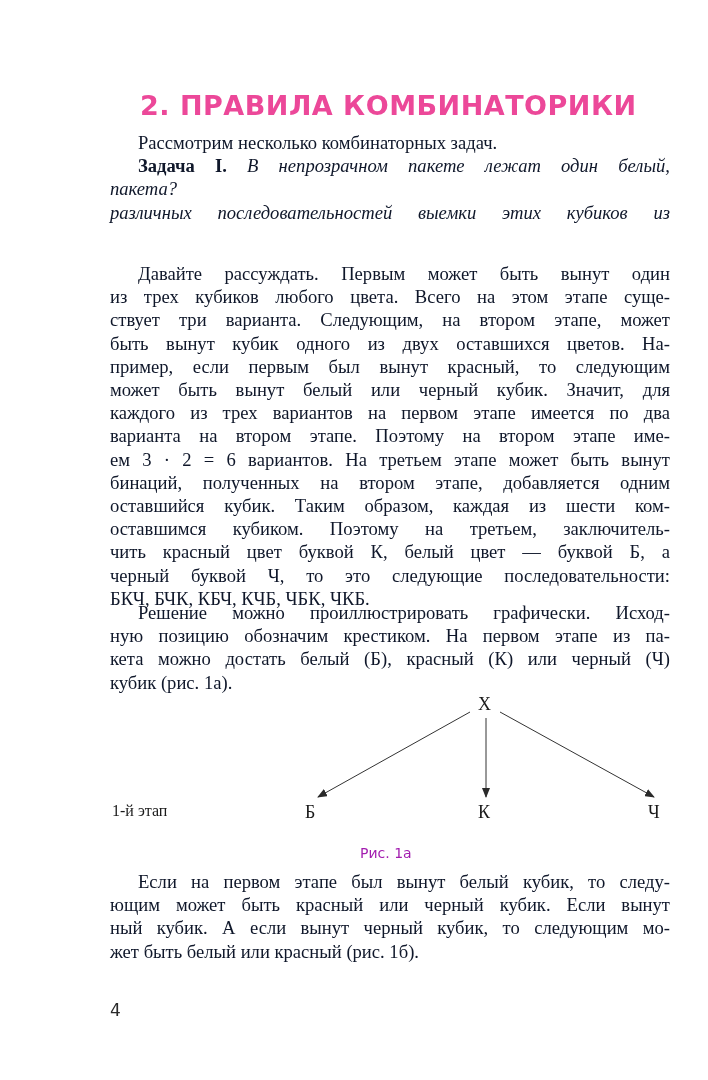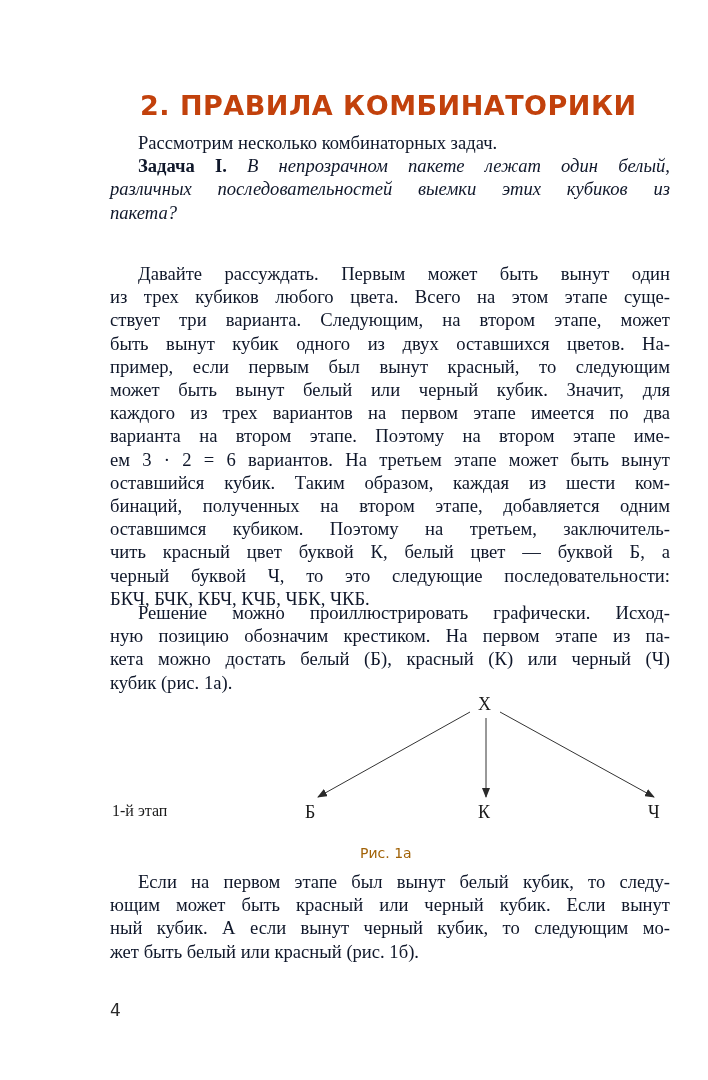--- a/index.html
+++ b/index.html
@@ -1,66 +1,66 @@
 <!DOCTYPE html>
 <html><head>
 <meta charset="utf-8">
 <style>
   html, body { margin: 0; padding: 0; background: #ffffff; }
   body { width: 708px; height: 1080px; position: relative; overflow: hidden; color: #1a1a1a; }
   .page { position: absolute; left: 0; top: 0; width: 708px; height: 1080px; }
   .title {
     position: absolute; left: 140px; top: 90px;
     font-family: "DejaVu Sans", sans-serif; font-weight: bold;
-    font-size: 27px; letter-spacing: 0.5px; color: #c2410c; white-space: nowrap;
+    font-size: 27px; letter-spacing: 0.5px; color: #ec4899; white-space: nowrap;
   }
   .body-text {
     position: absolute; left: 110px; width: 560px;
     font-family: "Liberation Serif", serif; font-size: 18.6px;
     line-height: 23.2px; text-align: justify; color: #0f172a;
   }
   .line { display: block; text-align: justify; text-align-last: justify; white-space: nowrap; }
   .line.last { text-align-last: left; }
   .indent { padding-left: 28px; }
   .bold { font-weight: bold; margin-top: 30px; }
   .ital { font-style: italic; }
   .diagram { position: absolute; left: 0; top: 0; width: 708px; height: 1080px; pointer-events: none; }
   .lbl {
     position: absolute; font-family: "Liberation Serif", serif; font-size: 18px; color: #1a1a1a;
   }
   .stage-lbl { position: absolute; left: 112px; top: 802px; font-family: "Liberation Serif", serif; font-size: 16px; color: #1a1a1a; }
-  .caption { position: absolute; left: 360px; top: 845px; font-family: "DejaVu Sans", sans-serif; font-size: 14px; color: #a16207; }
+  .caption { position: absolute; left: 360px; top: 845px; font-family: "DejaVu Sans", sans-serif; font-size: 14px; color: #a21caf; }
   .page-num { position: absolute; left: 110px; top: 1000px; font-family: "DejaVu Sans", sans-serif; font-size: 17px; color: #2a2a2a; }
 </style>
 </head>
 <body>
 
 <div class="page">
 
   <div class="title">2. ПРАВИЛА КОМБИНАТОРИКИ</div>
 
   <div class="body-text" style="top:131px;">
     <span class="line last indent">Рассмотрим несколько комбинаторных задач.</span>
     <span class="line indent"><span class="bold">Задача I.</span><span class="ital"> В непрозрачном пакете лежат один белый,</span></span>
+    <span class="line last ital">пакета?</span>
     <span class="line ital">различных последовательностей выемки этих кубиков из</span>
-    <span class="line last ital">пакета?</span>
   </div>
 
   <div class="body-text" style="top:246px;margin-top:16px;">
     <span class="line indent">Давайте рассуждать. Первым может быть вынут один</span>
     <span class="line">из трех кубиков любого цвета. Всего на этом этапе суще-</span>
     <span class="line">ствует три варианта. Следующим, на втором этапе, может</span>
     <span class="line">быть вынут кубик одного из двух оставшихся цветов. На-</span>
     <span class="line">пример, если первым был вынут красный, то следующим</span>
     <span class="line">может быть вынут белый или черный кубик. Значит, для</span>
     <span class="line">каждого из трех вариантов на первом этапе имеется по два</span>
     <span class="line">варианта на втором этапе. Поэтому на втором этапе име-</span>
     <span class="line">ем 3 · 2 = 6 вариантов. На третьем этапе может быть вынут</span>
+    <span class="line">бинаций, полученных на втором этапе, добавляется одним</span>
     <span class="line">оставшийся кубик. Таким образом, каждая из шести ком-</span>
-    <span class="line">бинаций, полученных на втором этапе, добавляется одним</span>
     <span class="line">оставшимся кубиком. Поэтому на третьем, заключитель-</span>
     <span class="line">чить красный цвет буквой К, белый цвет — буквой Б, а</span>
     <span class="line">черный буквой Ч, то это следующие последовательности:</span>
     <span class="line last">БКЧ, БЧК, КБЧ, КЧБ, ЧБК, ЧКБ.</span>
   </div>
 
   <div class="body-text" style="top:601px;">
     <span class="line indent">Решение можно проиллюстрировать графически. Исход-</span>
     <span class="line">ную позицию обозначим крестиком. На первом этапе из па-</span>
     <span class="line">кета можно достать белый (Б), красный (К) или черный (Ч)</span>

